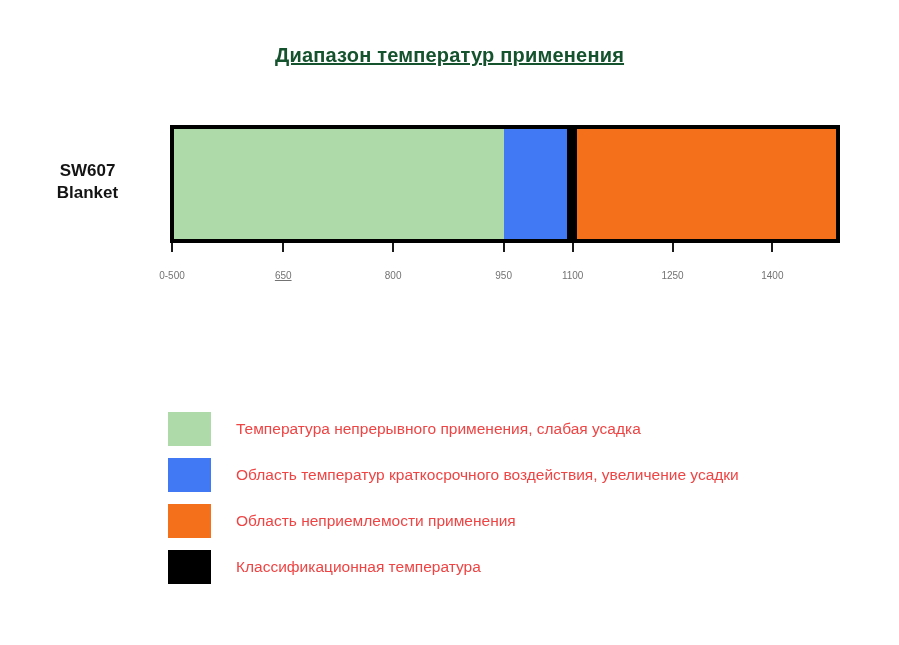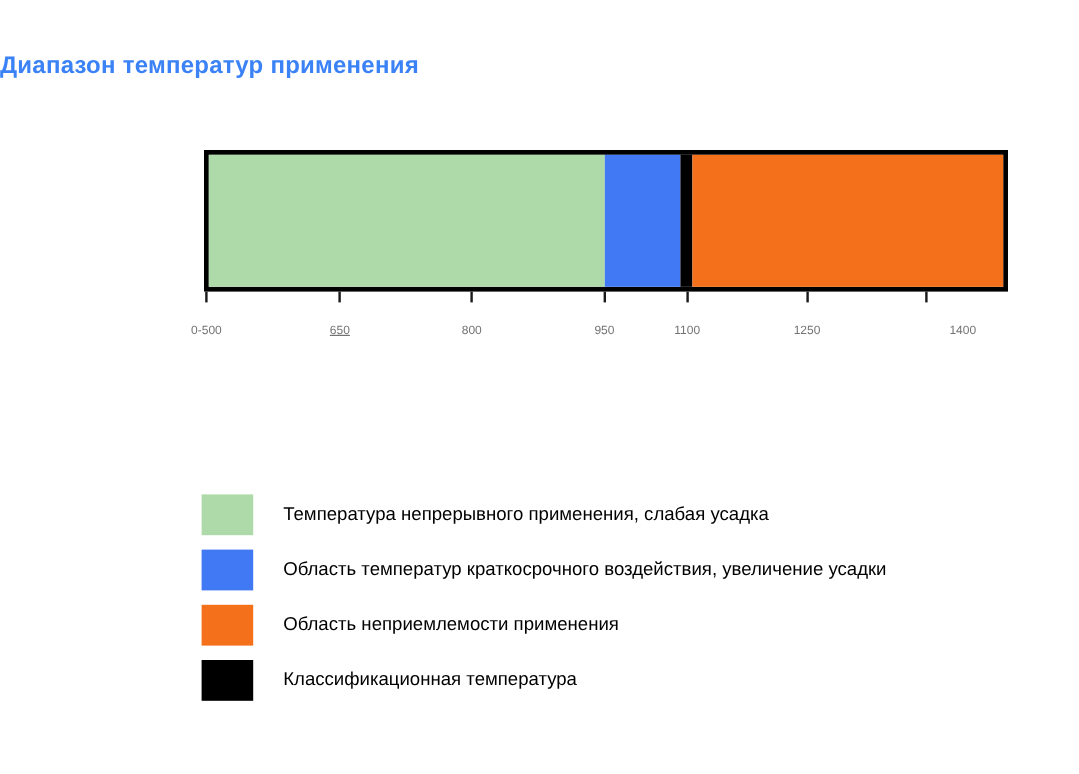--- a/index.html
+++ b/index.html
@@ -9,25 +9,26 @@
     font-family:"Liberation Sans", sans-serif;
     color:#1a1a1a;
     overflow:hidden;
     position:relative;
   }
   #stage{position:absolute;inset:0;}
 
   .chart-title{
     position:absolute;
     left:0;right:0;top:44px;
-    text-align:left;
+    text-align:center;
     font-size:20px;
     font-weight:bold;
     letter-spacing:0.2px;
-    color:#3b82f6;
+    color:#14532d;
+    text-decoration:underline;
   }
 
   
   .plot{
     position:absolute;
     left:170px;top:125px;
     width:670px;height:118px;
     border:4px solid #000000;
     box-sizing:border-box;
     background:#ffffff;
@@ -96,31 +97,35 @@
     align-items:center;
     height:46px;
   }
   .legend-swatch{
     width:43px;height:34px;
     flex:0 0 auto;
   }
   .legend-text{
     margin-left:25px;
     font-size:15.5px;
-    color:#000000;
+    color:#ef4444;
     white-space:nowrap;
   }
 </style>
 </head>
 <body>
 
 <div id="stage">
 
   <div class="chart-title">Диапазон температур применения</div>
 
+  <div class="cat-label">
+    <div>SW607</div>
+    <div>Blanket</div>
+  </div>
 
   <div class="plot">
     <div class="bar" id="bar">
         <div class="seg" style="width: 49.8%; background: rgb(174, 217, 168);"></div>
         <div class="seg" style="width: 9.6%; background: rgb(65, 121, 245);"></div>
         <div class="seg" style="width: 1.5%; background: rgb(0, 0, 0);"></div>
         <div class="seg" style="width: 39.1%; background: rgb(244, 112, 26);"></div>
       </div>
   </div>
 
@@ -133,21 +138,21 @@
       <div class="tick" style="left: 75%;"></div>
       <div class="tick" style="left: 89.9%;"></div>
     </div>
   <div class="tick-labels" id="tick-labels">
       <div class="tick-label" style="left: 0.3%;">0-500</div>
       <div class="tick-label" style="left: 16.9%; text-decoration: underline;">650</div>
       <div class="tick-label" style="left: 33.3%;">800</div>
       <div class="tick-label" style="left: 49.8%;">950</div>
       <div class="tick-label" style="left: 60.1%;">1100</div>
       <div class="tick-label" style="left: 75%;">1250</div>
-      <div class="tick-label" style="left: 89.9%; margin-left: 30px;">1400</div>
+      <div class="tick-label" style="left: 89.9%;">1400</div>
     </div>
 
 
   <div class="legend" id="legend">
       <div class="legend-row">
         <div class="legend-swatch" style="background: rgb(174, 217, 168);"></div>
         <div class="legend-text">Температура непрерывного применения, слабая усадка</div>
       </div>
       <div class="legend-row">
         <div class="legend-swatch" style="background: rgb(65, 121, 245);"></div>

